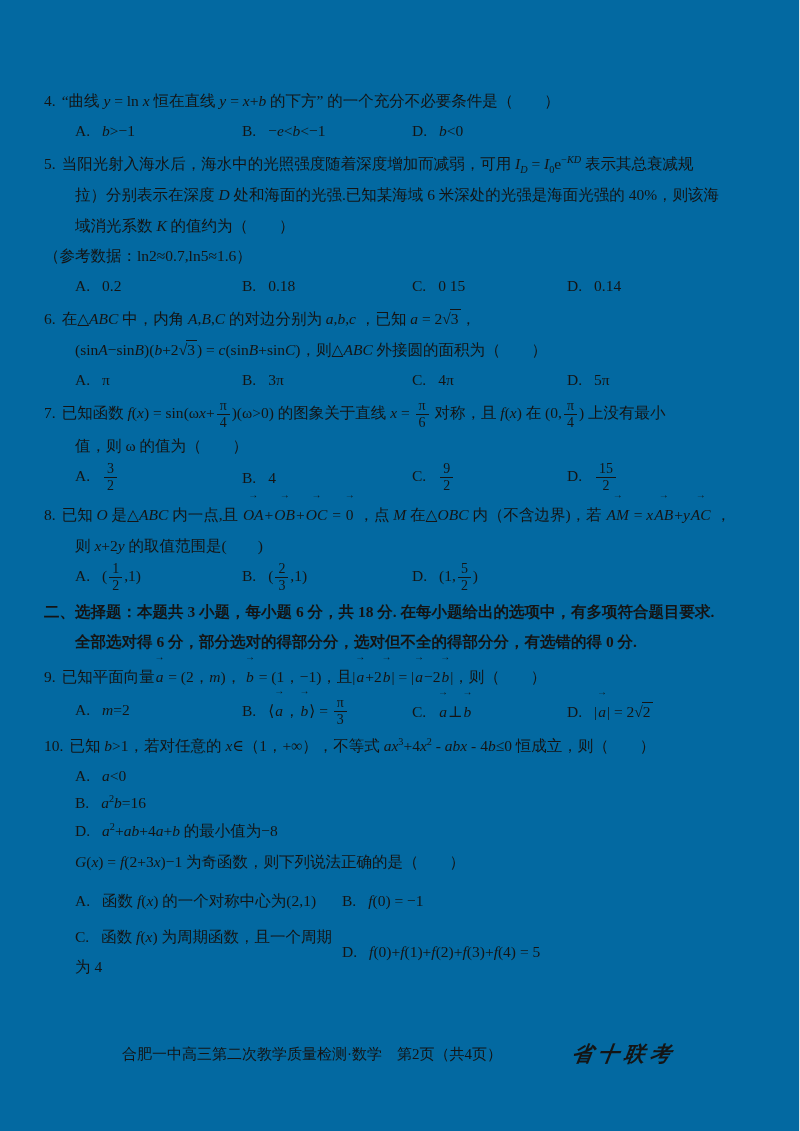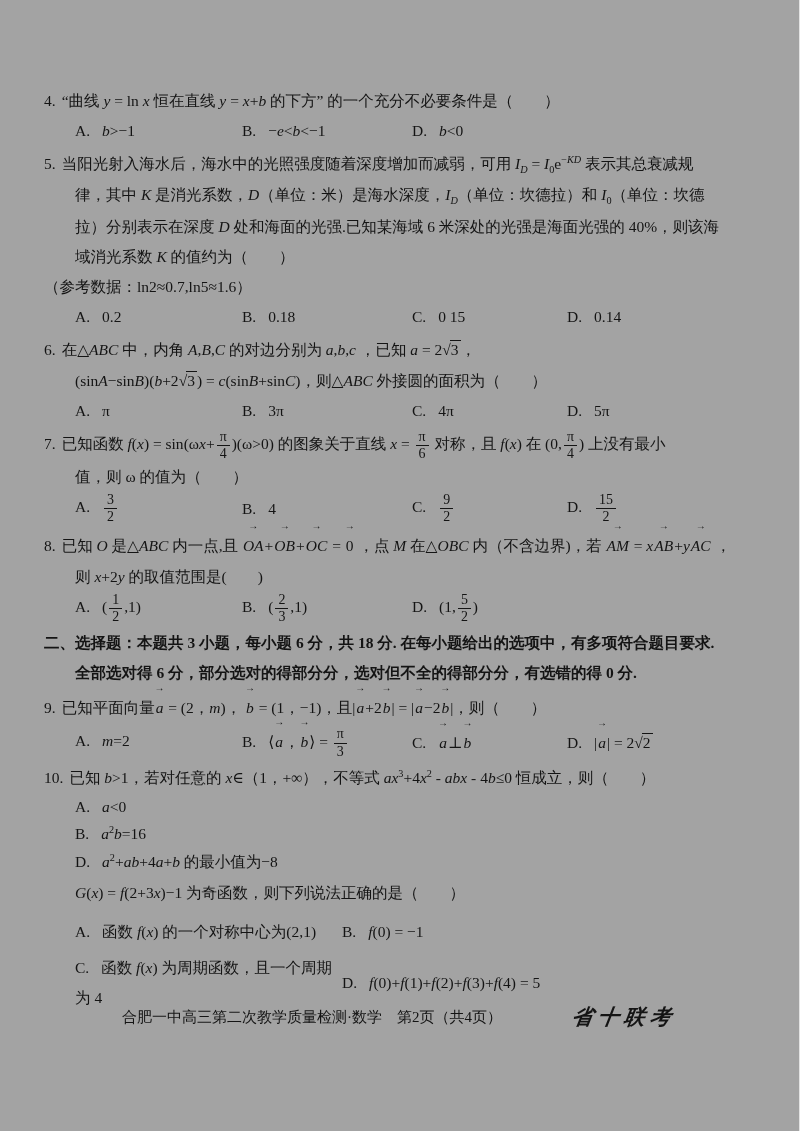--- a/index.html
+++ b/index.html
@@ -1,19 +1,19 @@
 <!DOCTYPE html>
 <html><head>
 <meta charset="utf-8">
 <style>
   html,body{margin:0;padding:0;background:#f4f4f4;}
   .page{
     position:relative;
     width:800px;height:1131px;
-    background:#a3a3a3;
+    background:#0369a1;
     box-sizing:border-box;
     border-right:1px solid #e3e3e3;
     font-family:"Liberation Serif","DejaVu Serif",serif;
     color:#141414;
     overflow:hidden;
   }
   .content{
     padding:86px 34px 0 44px;
     font-size:15.5px;
     line-height:1.95;
@@ -44,21 +44,21 @@
     margin:0 2px;text-align:center;
   }
   .f-n{border-bottom:1.2px solid currentColor;padding:0 3px;display:block;}
   .f-d{padding:0 3px;display:block;}
   .vec{display:inline-block;position:relative;padding-top:3px;margin:0 1px;}
   .v-a{position:absolute;top:-7px;left:50%;transform:translateX(-50%);font-size:10px;line-height:1;}
   .sqrt{display:inline-block;white-space:nowrap;}
   .rad{letter-spacing:-1px;}
   .r-b{border-top:1.2px solid currentColor;padding:0 2px 0 1px;}
   .footer{
-    position:absolute;left:0;top:1003px;width:743px;
+    position:absolute;left:0;top:1040px;width:743px;
     display:flex;align-items:center;
     font-size:15px;
   }
   .footer-text{margin-left:122px;}
   .logo{
     margin-left:70px;
     font-weight:bold;font-style:italic;
     font-size:21px;letter-spacing:5px;
     transform:skewX(-8deg);
     font-family:"Liberation Serif","DejaVu Serif",serif;
@@ -72,21 +72,20 @@
       <div class="q">
         <div class="q-line first"><span class="q-num">4.</span>“曲线 <i>y</i> = <span class="rm">ln</span> <i>x</i> 恒在直线 <i>y</i> = <i>x</i>+<i>b</i> 的下方” 的一个充分不必要条件是（　　）</div>
         <div class="opts row">
           <span class="opt"><span class="opt-label">A.</span><span class="opt-text"><i>b</i>&gt;−1</span></span>
           <span class="opt"><span class="opt-label">B.</span><span class="opt-text">−<i>e</i>&lt;<i>b</i>&lt;−1</span></span>
           <span class="opt"><span class="opt-label">D.</span><span class="opt-text"><i>b</i>&lt;0</span></span>
         </div>
       </div>
       <div class="q">
         <div class="q-line first"><span class="q-num">5.</span>当阳光射入海水后，海水中的光照强度随着深度增加而减弱，可用 <i>I</i><sub><i>D</i></sub> = <i>I</i><sub>0</sub><span class="rm">e</span><sup>−<i>KD</i></sup> 表示其总衰减规</div>
-        <div class="q-line">律，其中 <i>K</i> 是消光系数，<i>D</i>（单位：米）是海水深度，<i>I</i><sub><i>D</i></sub>（单位：坎德拉）和 <i>I</i><sub>0</sub>（单位：坎德</div>
         <div class="q-line">拉）分别表示在深度 <i>D</i> 处和海面的光强.已知某海域 6 米深处的光强是海面光强的 40%，则该海</div>
         <div class="q-line">域消光系数 <i>K</i> 的值约为（　　）</div>
         <div class="q-line flush">（参考数据：<span class="rm">ln</span>2≈0.7,<span class="rm">ln</span>5≈1.6）</div>
         <div class="opts row">
           <span class="opt"><span class="opt-label">A.</span><span class="opt-text">0.2</span></span>
           <span class="opt"><span class="opt-label">B.</span><span class="opt-text">0.18</span></span>
           <span class="opt"><span class="opt-label">C.</span><span class="opt-text">0 15</span></span>
           <span class="opt"><span class="opt-label">D.</span><span class="opt-text">0.14</span></span>
         </div>
       </div>

